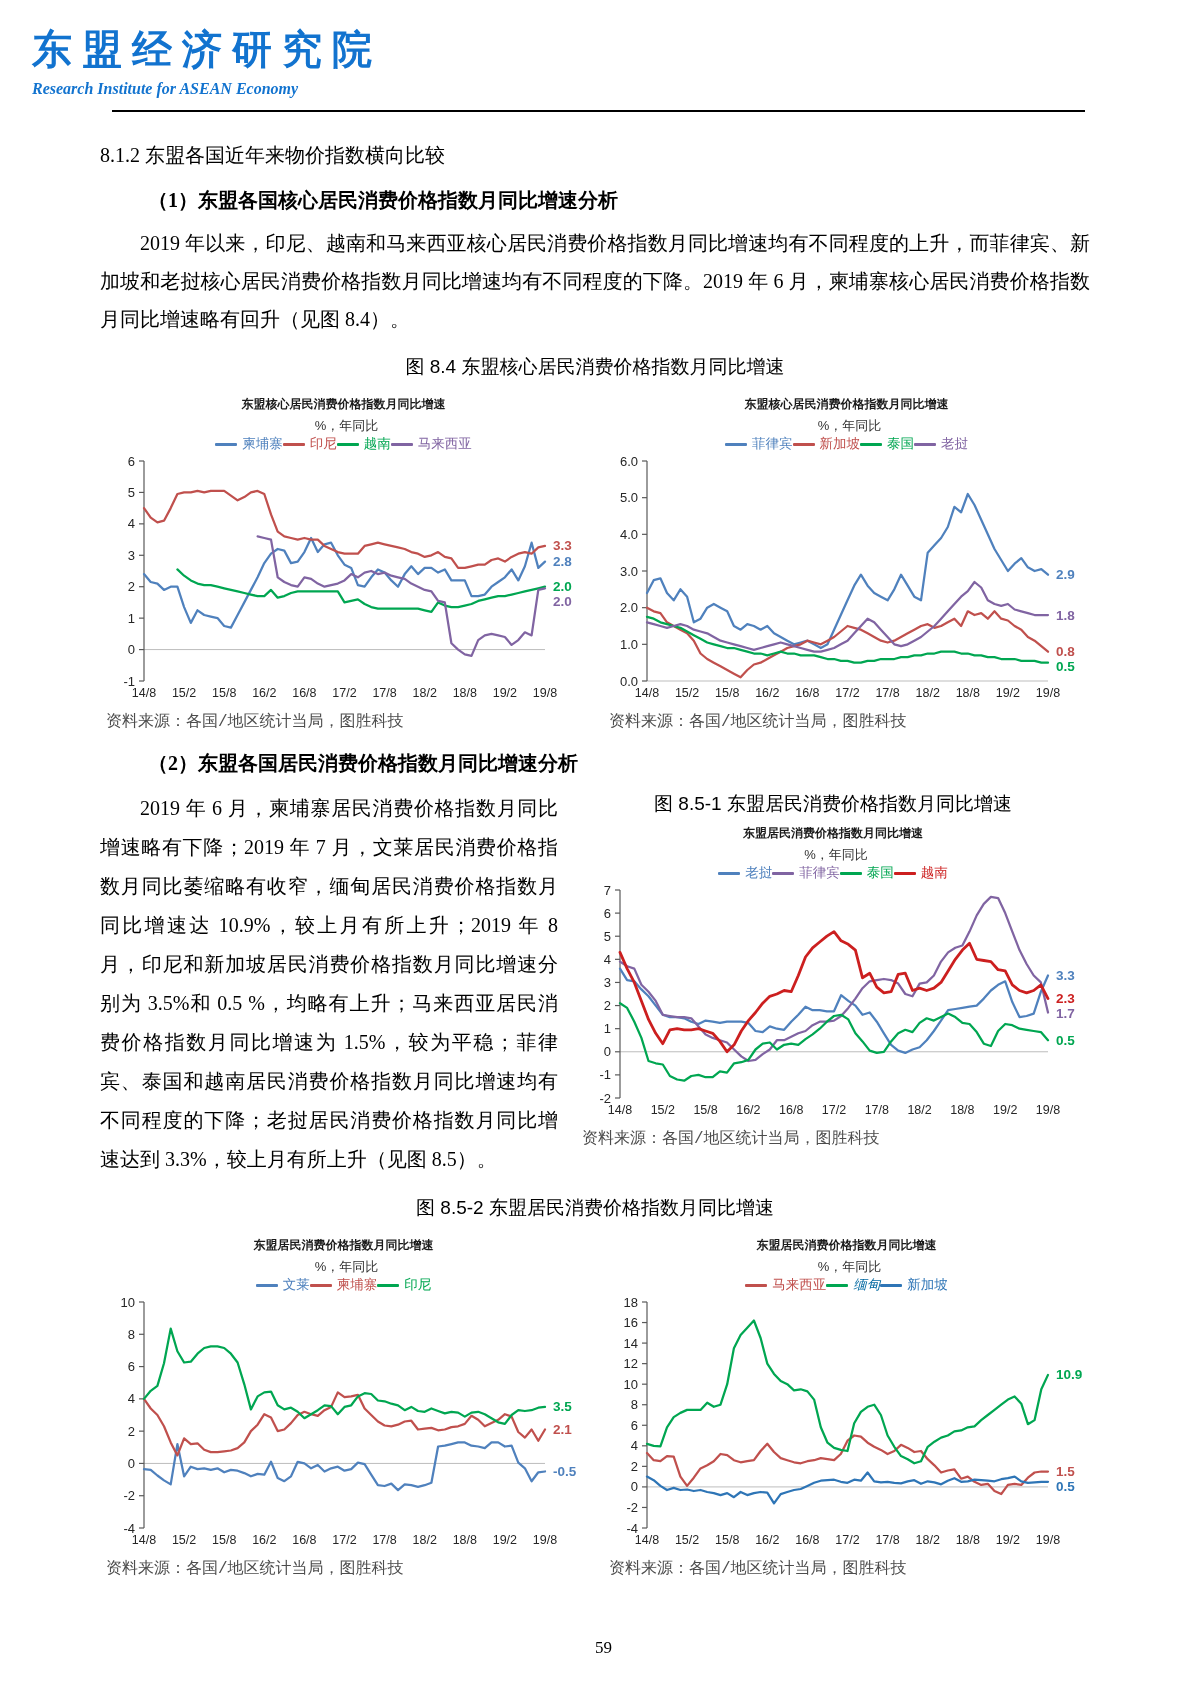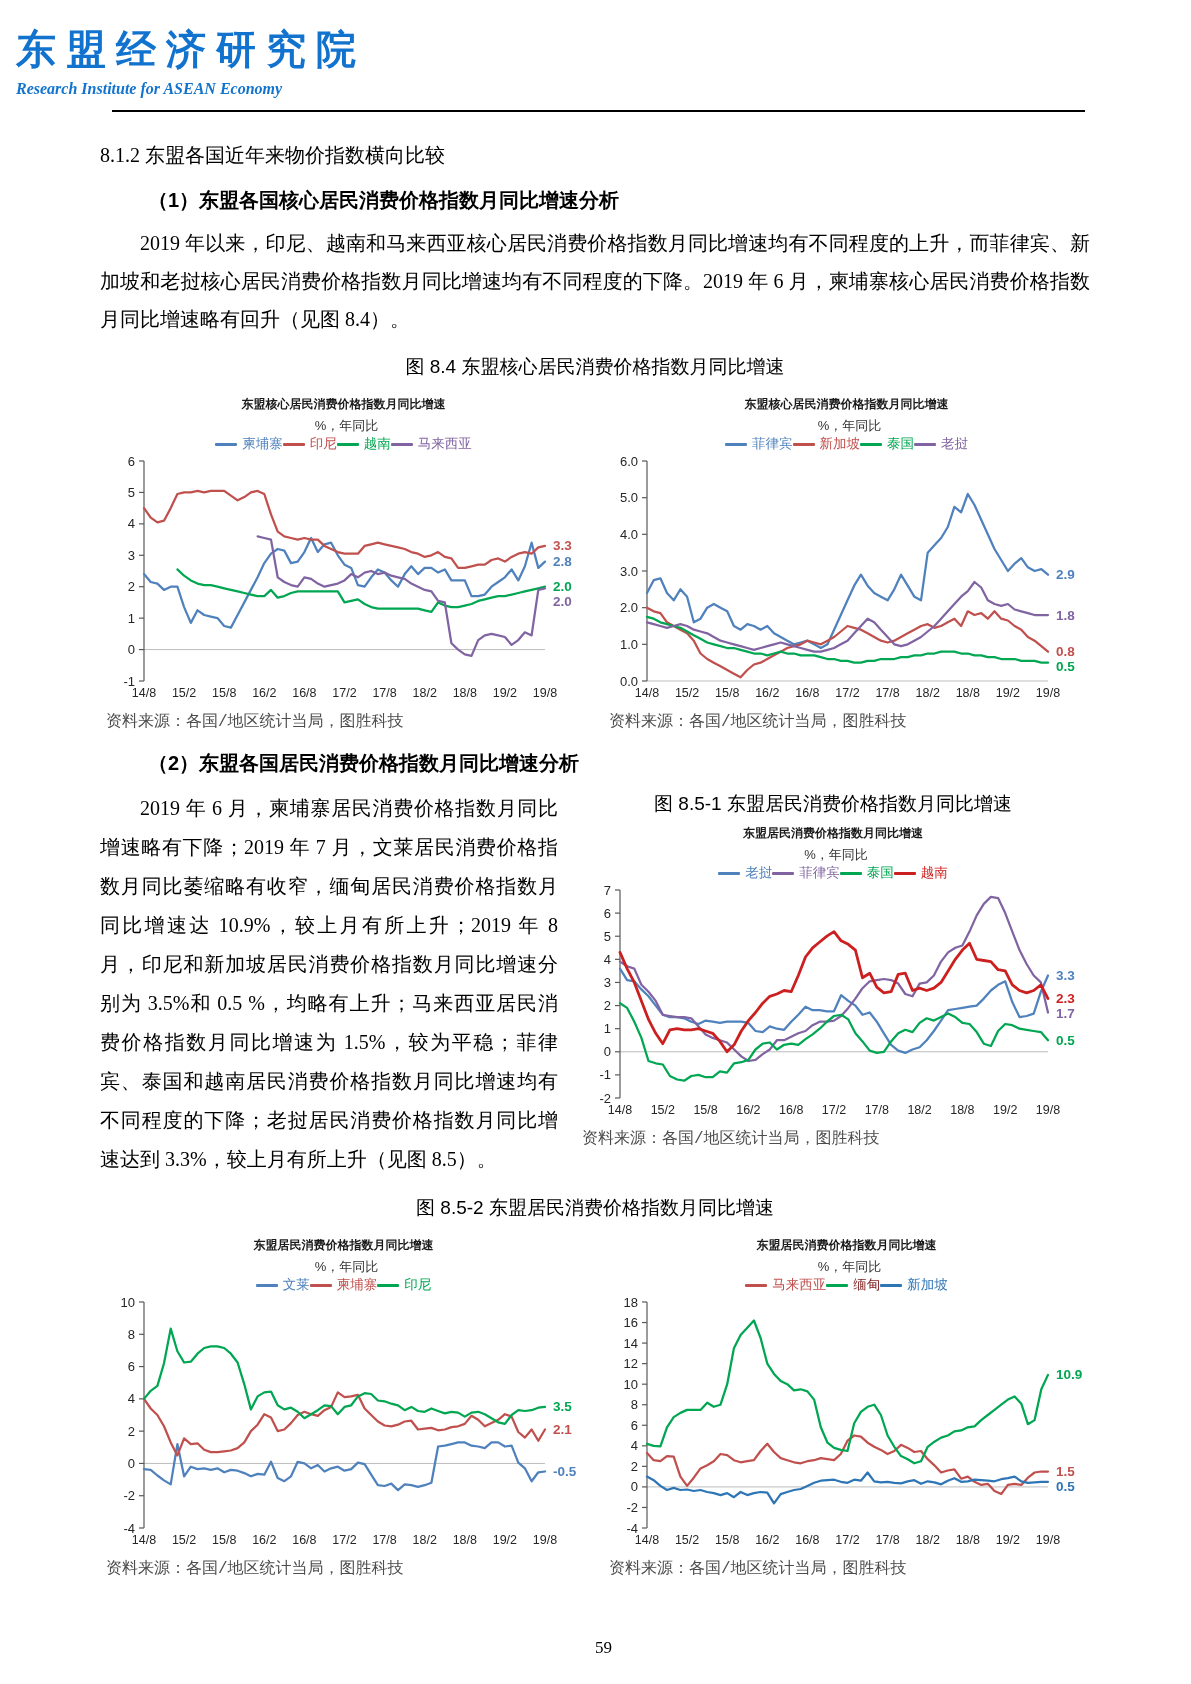--- a/index.html
+++ b/index.html
@@ -1,26 +1,26 @@
 <!DOCTYPE html>
 <html><head>
 <meta charset="utf-8">
 <style>
   html,body{margin:0;padding:0;}
   body{width:1191px;height:1684px;background:#ffffff;position:relative;
        font-family:"Liberation Serif",serif;color:#000;overflow:hidden;}
-  header{padding:26px 0 0 16px;}
+  header{padding:26px 0 0 32px;}
   .logo-cn{color:#1273cf;font-family:"Liberation Sans",sans-serif;font-weight:800;
            font-size:40px;letter-spacing:10px;line-height:46px;}
   .logo-en{color:#1273cf;font-family:"Liberation Serif",serif;font-style:italic;
            font-weight:600;font-size:16px;margin-top:8px;}
   .header-rule{border-top:2.5px solid #000;margin:12px 106px 0 112px;height:0;}
   main{margin:0 101px 0 100px;}
   .sec812{font-size:20px;font-weight:400;margin:30px 0 0 0;}
-  .sub{font-family:Liberation Sans, sans-serif;font-size:20px;font-weight:700;margin:18px 0 0 48px;}
+  .sub{font-family:Liberation Serif, serif;font-size:20px;font-weight:700;margin:18px 0 0 48px;}
   .body-para{font-size:20px;line-height:38px;text-align:justify;text-indent:2em;margin:10px 0 0 0;}
   .fig-caption{font-family:"Liberation Sans",sans-serif;font-size:19px;font-weight:400;
                text-align:center;margin-top:16px;}
   .chart-row{display:flex;gap:16px;margin-top:8px;}
   .chart-row .chartbox{flex:1;min-width:0;}
   .twocol{display:flex;gap:18px;margin-top:10px;}
   .leftcol{width:458px;flex:none;line-height:39px;margin-top:2px;}
   .rightcol{flex:1;min-width:0;}
   .rightcol .fig-caption{margin-top:4px;}
   
@@ -299,21 +299,21 @@
           </svg><div class="c-src">资料来源：各国/地区统计当局，图胜科技</div></div>
       <div class="chartbox"><div class="c-title">东盟居民消费价格指数月同比增速</div><div class="c-meta">
             <span class="c-ylabel">%，年同比</span>
             <div class="c-legend">
               <span class="c-li">
                 <span class="c-dash" style="background: rgb(192, 80, 77);"></span>
                 <span style="color: rgb(192, 80, 77);">马来西亚</span>
               </span>
               <span class="c-li">
                 <span class="c-dash" style="background: rgb(0, 166, 81);"></span>
-                <span style="color: #7f1d1d;">缅甸</span>
+                <span style="color: #0369a1; font-style: italic;">缅甸</span>
               </span>
               <span class="c-li">
                 <span class="c-dash" style="background: rgb(46, 117, 182);"></span>
                 <span style="color: rgb(46, 117, 182);">新加坡</span>
               </span>
             </div>
           </div><svg width="487" height="258">
             <line x1="44" y1="192.9090909090909" x2="445" y2="192.9090909090909" stroke="#bdbdbd" stroke-width="1"></line>
             <line x1="44" y1="8" x2="44" y2="234" stroke="#595959" stroke-width="1.2"></line>
             <line x1="39" y1="234" x2="44" y2="234" stroke="#595959" stroke-width="1.2"></line>

